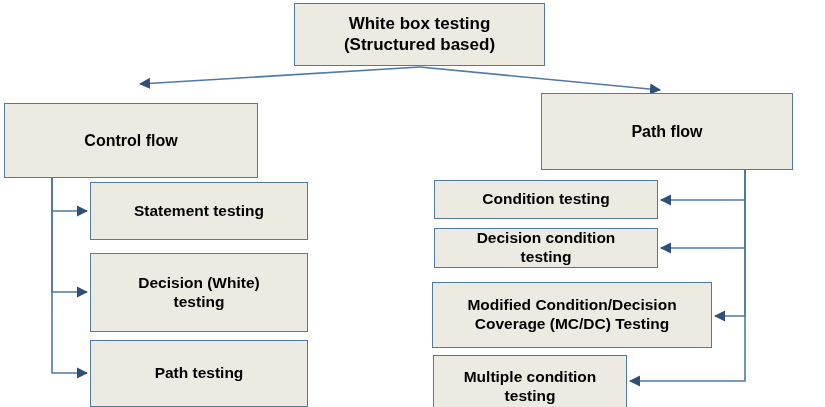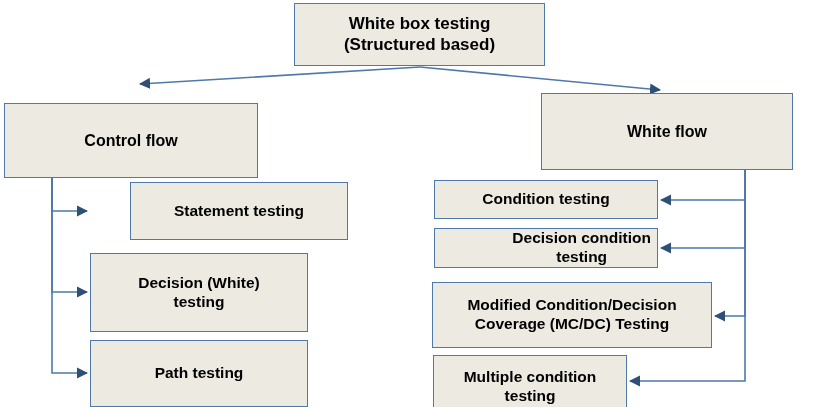--- a/index.html
+++ b/index.html
@@ -41,25 +41,25 @@
     z-index: 2;
   }
   .node .label {
     display: block;
     padding: 0 6px;
     white-space: pre-line;
   }
   #n-root      { left:294px; top:3px;   width:251px; height:63px; font-size:17px; }
   #n-control   { left:4px;   top:103px;  width:254px; height:75px; font-size:16px; }
   #n-dataflow  { left:541px; top:93px;  width:252px; height:77px; font-size:16px; }
-  #n-statement { left:90px;  top:182px; width:218px; height:58px; font-size:15.5px;margin-left:40px; }
+  #n-statement { left:90px;  top:182px; width:218px; height:58px; font-size:15.5px; }
   #n-decision  { left:90px;  top:253px; width:218px; height:79px; font-size:15.5px; }
   #n-path      { left:90px;  top:340px; width:218px; height:67px; font-size:15.5px; }
   #n-cond      { left:434px; top:180px; width:224px; height:39px; font-size:15.5px; }
-  #n-deccond   { left:434px; top:228px; width:224px; height:40px; font-size:15.5px;justify-content:flex-end; }
+  #n-deccond   { left:434px; top:228px; width:224px; height:40px; font-size:15.5px; }
   #n-mcdc      { left:432px; top:282px; width:280px; height:66px; font-size:15.5px; }
   #n-multi     { left:433px; top:355px; width:194px; height:64px; font-size:15.5px; }
 </style>
 </head>
 <body>
 
 <div id="canvas">
 
   <svg id="edges" viewBox="0 0 825 407" width="825" height="407" xmlns="http://www.w3.org/2000/svg">
     <defs>
@@ -88,21 +88,21 @@
   <div class="node" id="n-root">
     <span class="label">White box testing
 (Structured based)</span>
   </div>
 
   <div class="node" id="n-control">
     <span class="label">Control flow</span>
   </div>
 
   <div class="node" id="n-dataflow">
-    <span class="label">White flow</span>
+    <span class="label">Path flow</span>
   </div>
 
   <div class="node" id="n-statement">
     <span class="label">Statement testing</span>
   </div>
 
   <div class="node" id="n-decision">
     <span class="label">Decision (White)
 testing</span>
   </div>

